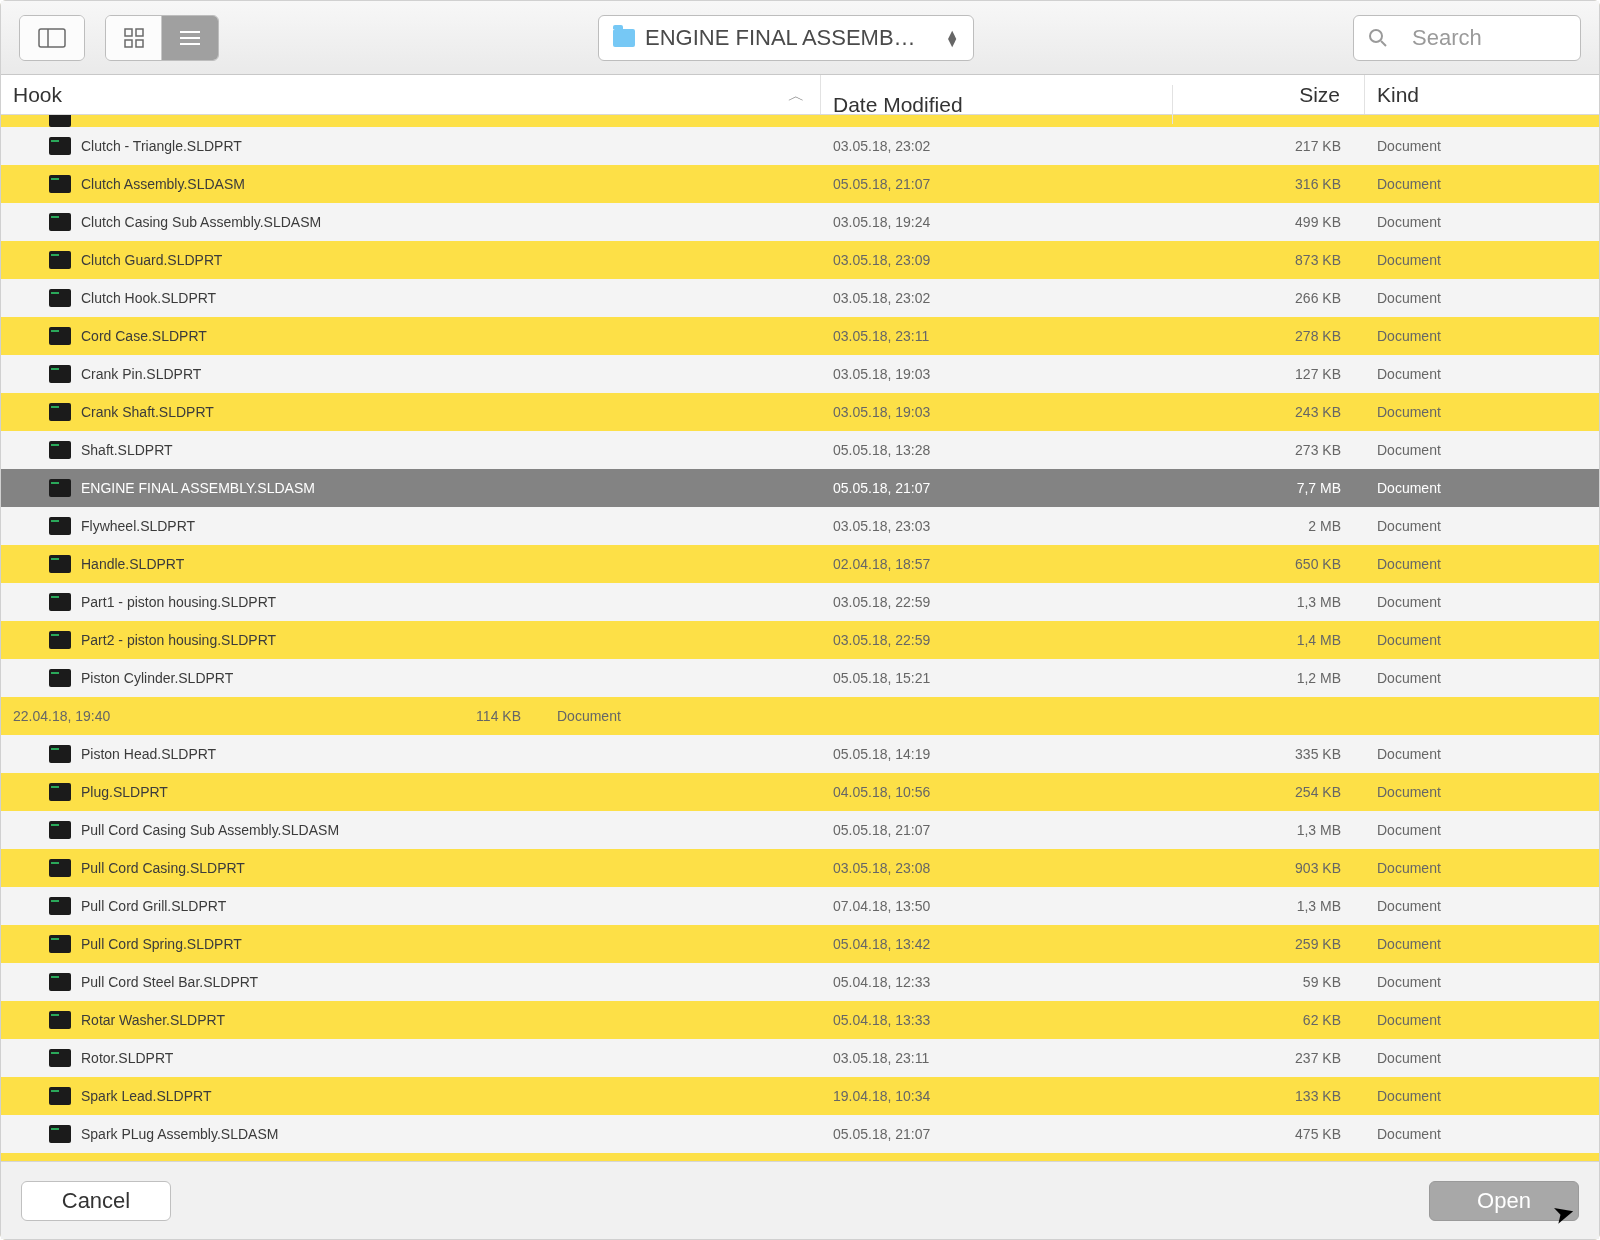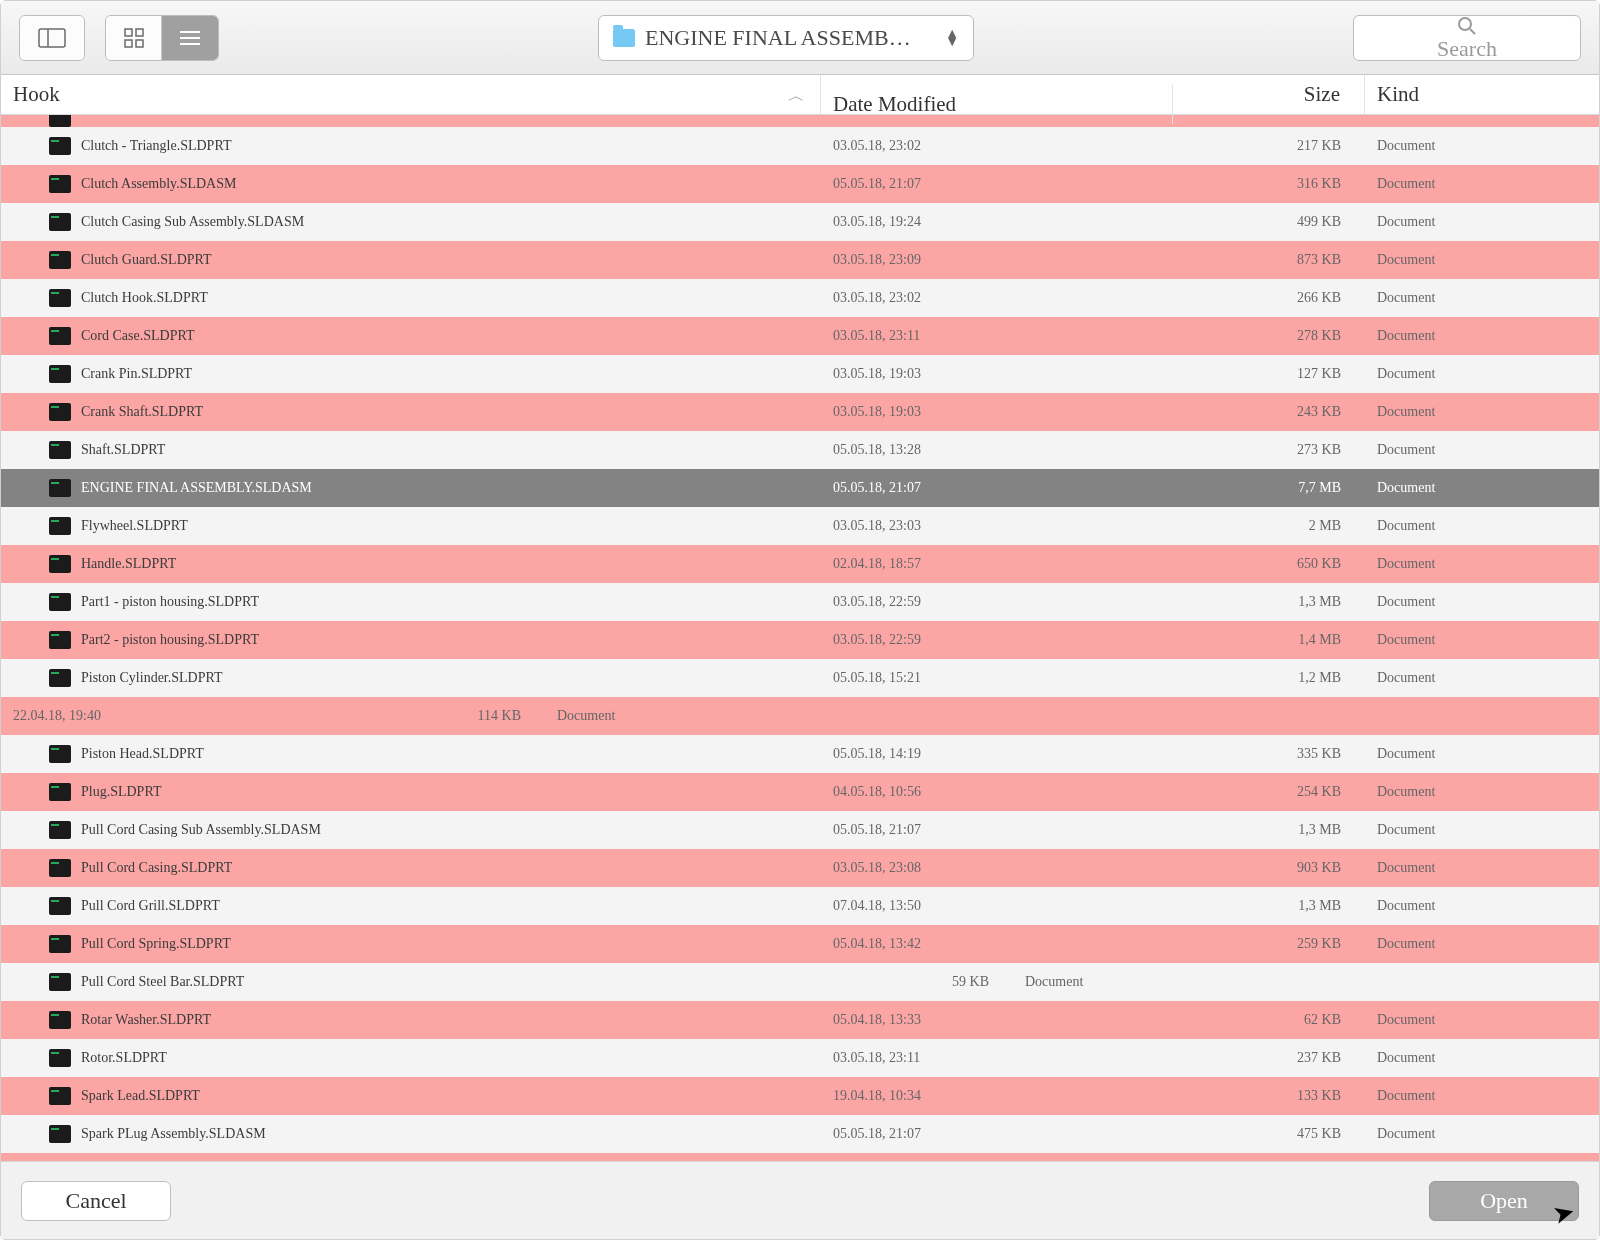--- a/index.html
+++ b/index.html
@@ -5,28 +5,27 @@
 * { margin: 0; padding: 0; box-sizing: border-box; }
 body {
   font-family: -apple-system, "Helvetica Neue", Arial, sans-serif;
   background: #fff;
   width: 1600px;
   height: 1240px;
   overflow: hidden;
   position: relative;
 }
 .window {
-  background: #fca5a5;
+  background: #fde047;
   border: 1px solid #d0d0d0;
   border-radius: 6px;
   width: 1600px;
   height: 1240px;
   display: flex;
   flex-direction: column;
-  font-family: Liberation Serif, serif;
 }
 .toolbar {
   height: 74px;
   background: linear-gradient(#f7f7f7, #eaeaea);
   border-bottom: 1px solid #c8c8c8;
   display: flex;
   align-items: center;
   padding: 0 18px;
   gap: 20px;
 }
@@ -86,24 +85,23 @@
 }
 .search-box {
   height: 46px;
   width: 228px;
   background: #fff;
   border: 1px solid #bdbdbd;
   border-radius: 6px;
   display: flex;
   align-items: center;
   padding: 0 14px;
-  gap: 0;
+  gap: 24px;
   color: #9a9a9a;
   font-size: 22px;
-  flex-direction: column;
 }
 .search-icon { font-size: 20px; }
 .headers {
   height: 40px;
   display: flex;
   align-items: center;
   background: #fff;
   border-bottom: 1px solid #d9d9d9;
   font-size: 21px;
   color: #333;
@@ -452,20 +450,21 @@
         </div>
         <div class="cell date">05.04.18, 13:42</div>
         <div class="cell size">259 KB</div>
         <div class="cell kind">Document</div>
       </div>
       <div class="row alt">
         <div class="cell name">
           <span class="file-icon"></span>
           <span>Pull Cord Steel Bar.SLDPRT</span>
         </div>
+        <div class="cell date">05.04.18, 12:33</div>
         <div class="cell size">59 KB</div>
         <div class="cell kind">Document</div>
       </div>
       <div class="row">
         <div class="cell name">
           <span class="file-icon"></span>
           <span>Rotar Washer.SLDPRT</span>
         </div>
         <div class="cell date">05.04.18, 13:33</div>
         <div class="cell size">62 KB</div>

